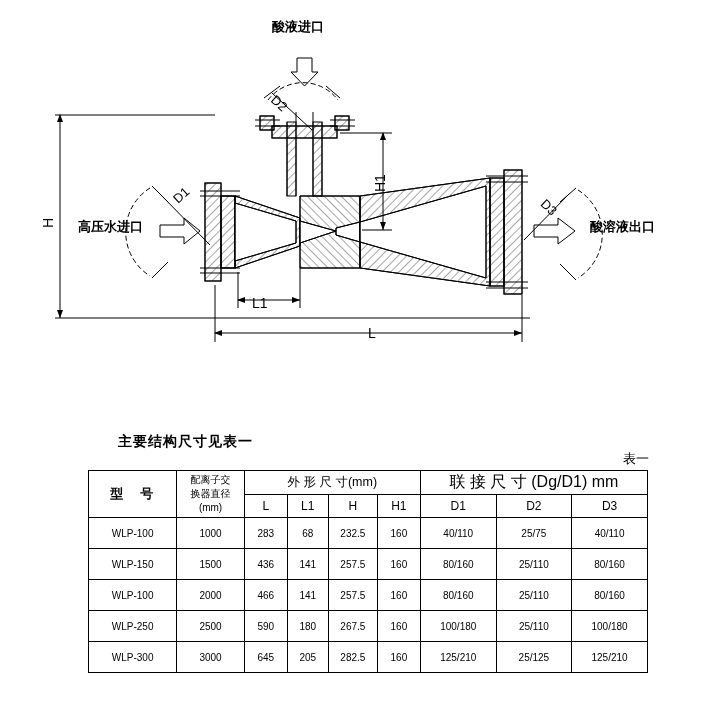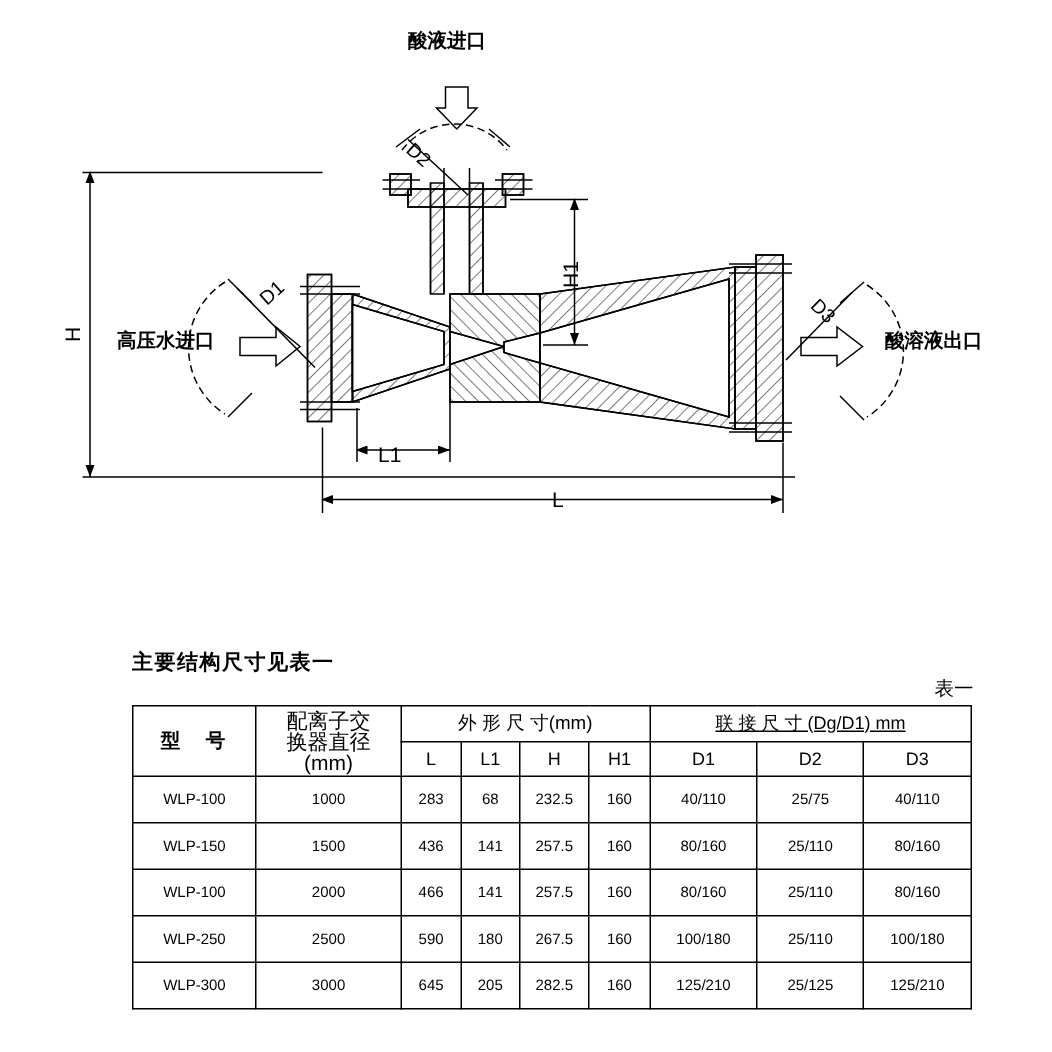--- a/index.html
+++ b/index.html
@@ -45,21 +45,21 @@
   }
   
   #tablewrap {
     position: absolute;
     left: 0;
     top: 415px;
     width: 701px;
   }
   #caption {
     position: absolute;
-    left: 88px;
+    left: 118px;
     top: 18px;
     font-size: 14px;
     font-weight: bold;
     letter-spacing: 1px;
     text-align: right;
   }
   #tableno {
     position: absolute;
     right: 52px;
     top: 35px;
@@ -90,30 +90,29 @@
   }
   .hdr-model {
     width: 92px;
     font-weight: bold;
     letter-spacing: 2px;
     font-size: 13px;
     margin-top: 33px;
   }
   .hdr-diam {
     width: 70px;
-    font-size: 14px;
+    font-size: 10px;
     line-height: 14px;
-    padding: 2px 16px;
+    padding: 2px 0;
   }
   .hdr-outer {
     font-size: 12.5px;
   }
   .hdr-conn {
-    font-size: 12px;
-    text-decoration: underline;
+    font-size: 16px;
   }
   .col-L { width: 44px; }
   .col-L1 { width: 42px; }
   .col-H { width: 50px; }
   .col-H1 { width: 44px; }
   .col-D1 { width: 78px; }
   .col-D2 { width: 78px; }
   .col-D3 { width: 78px; }
 </style>
 </head>

